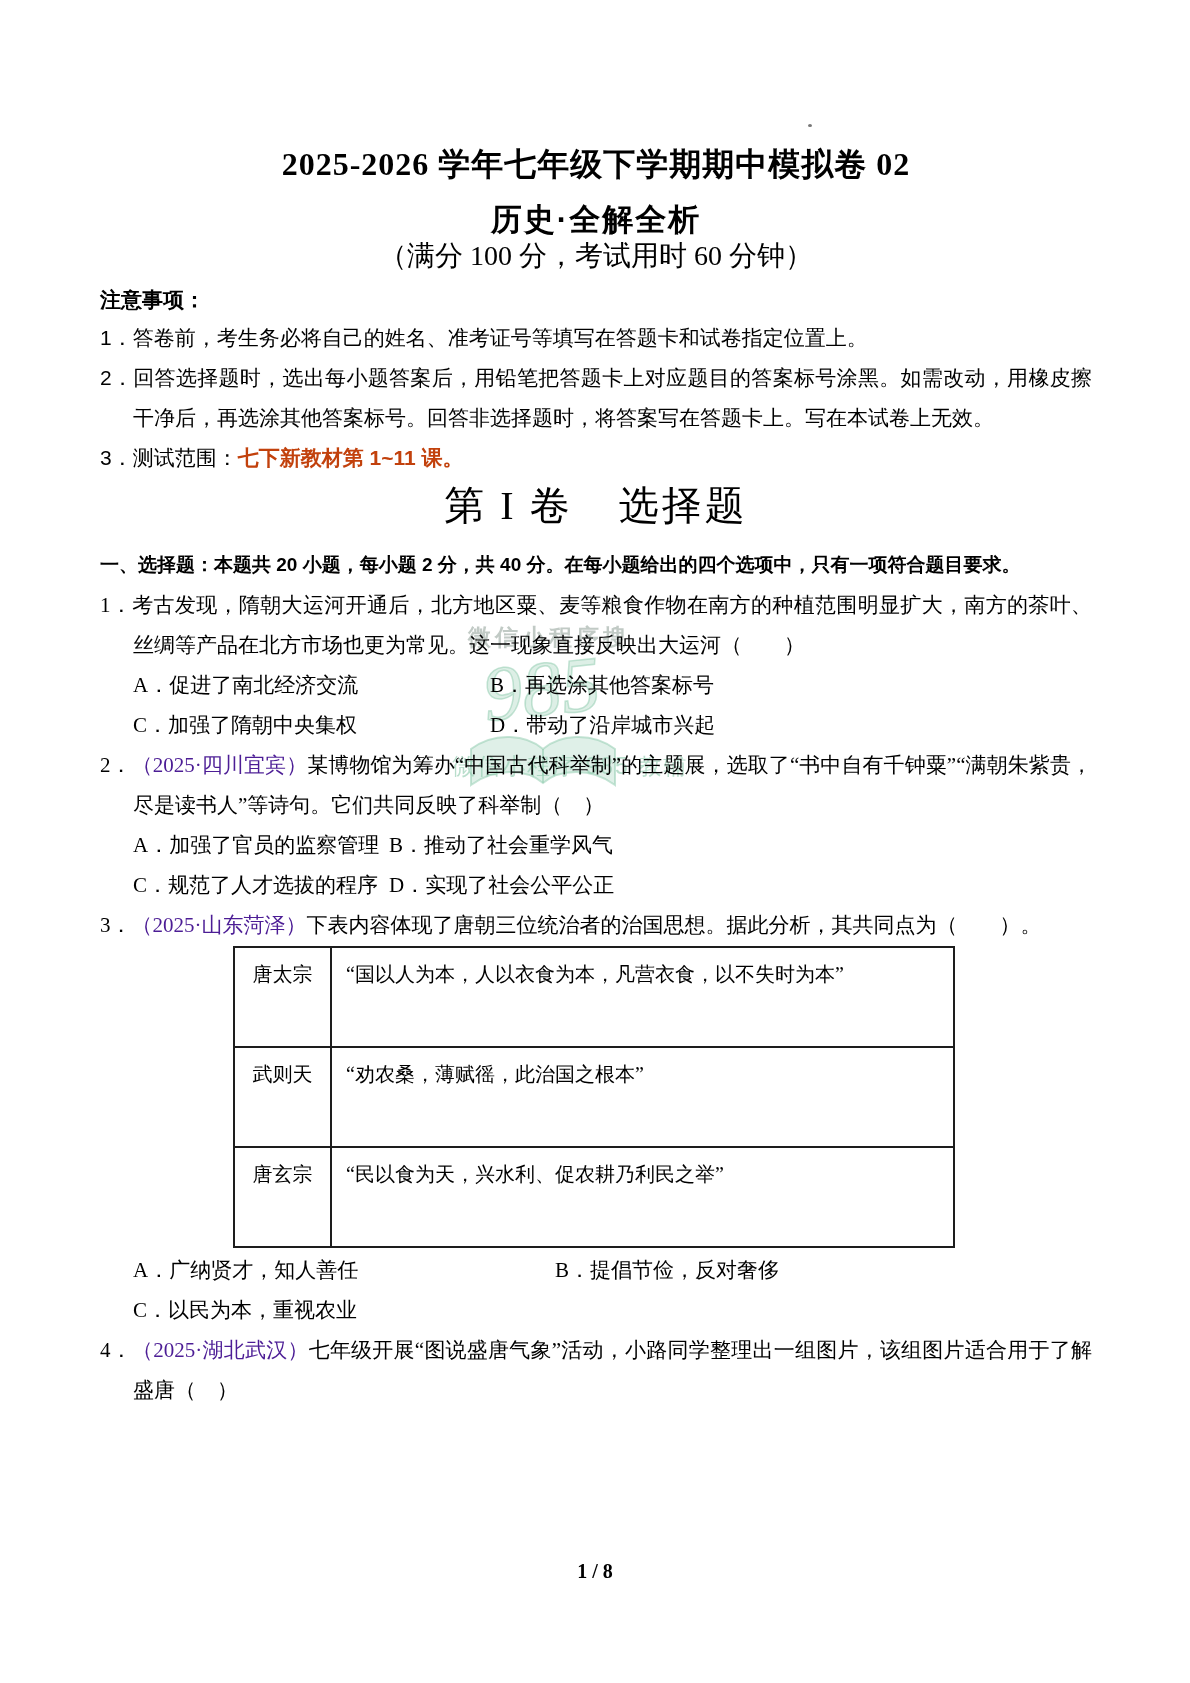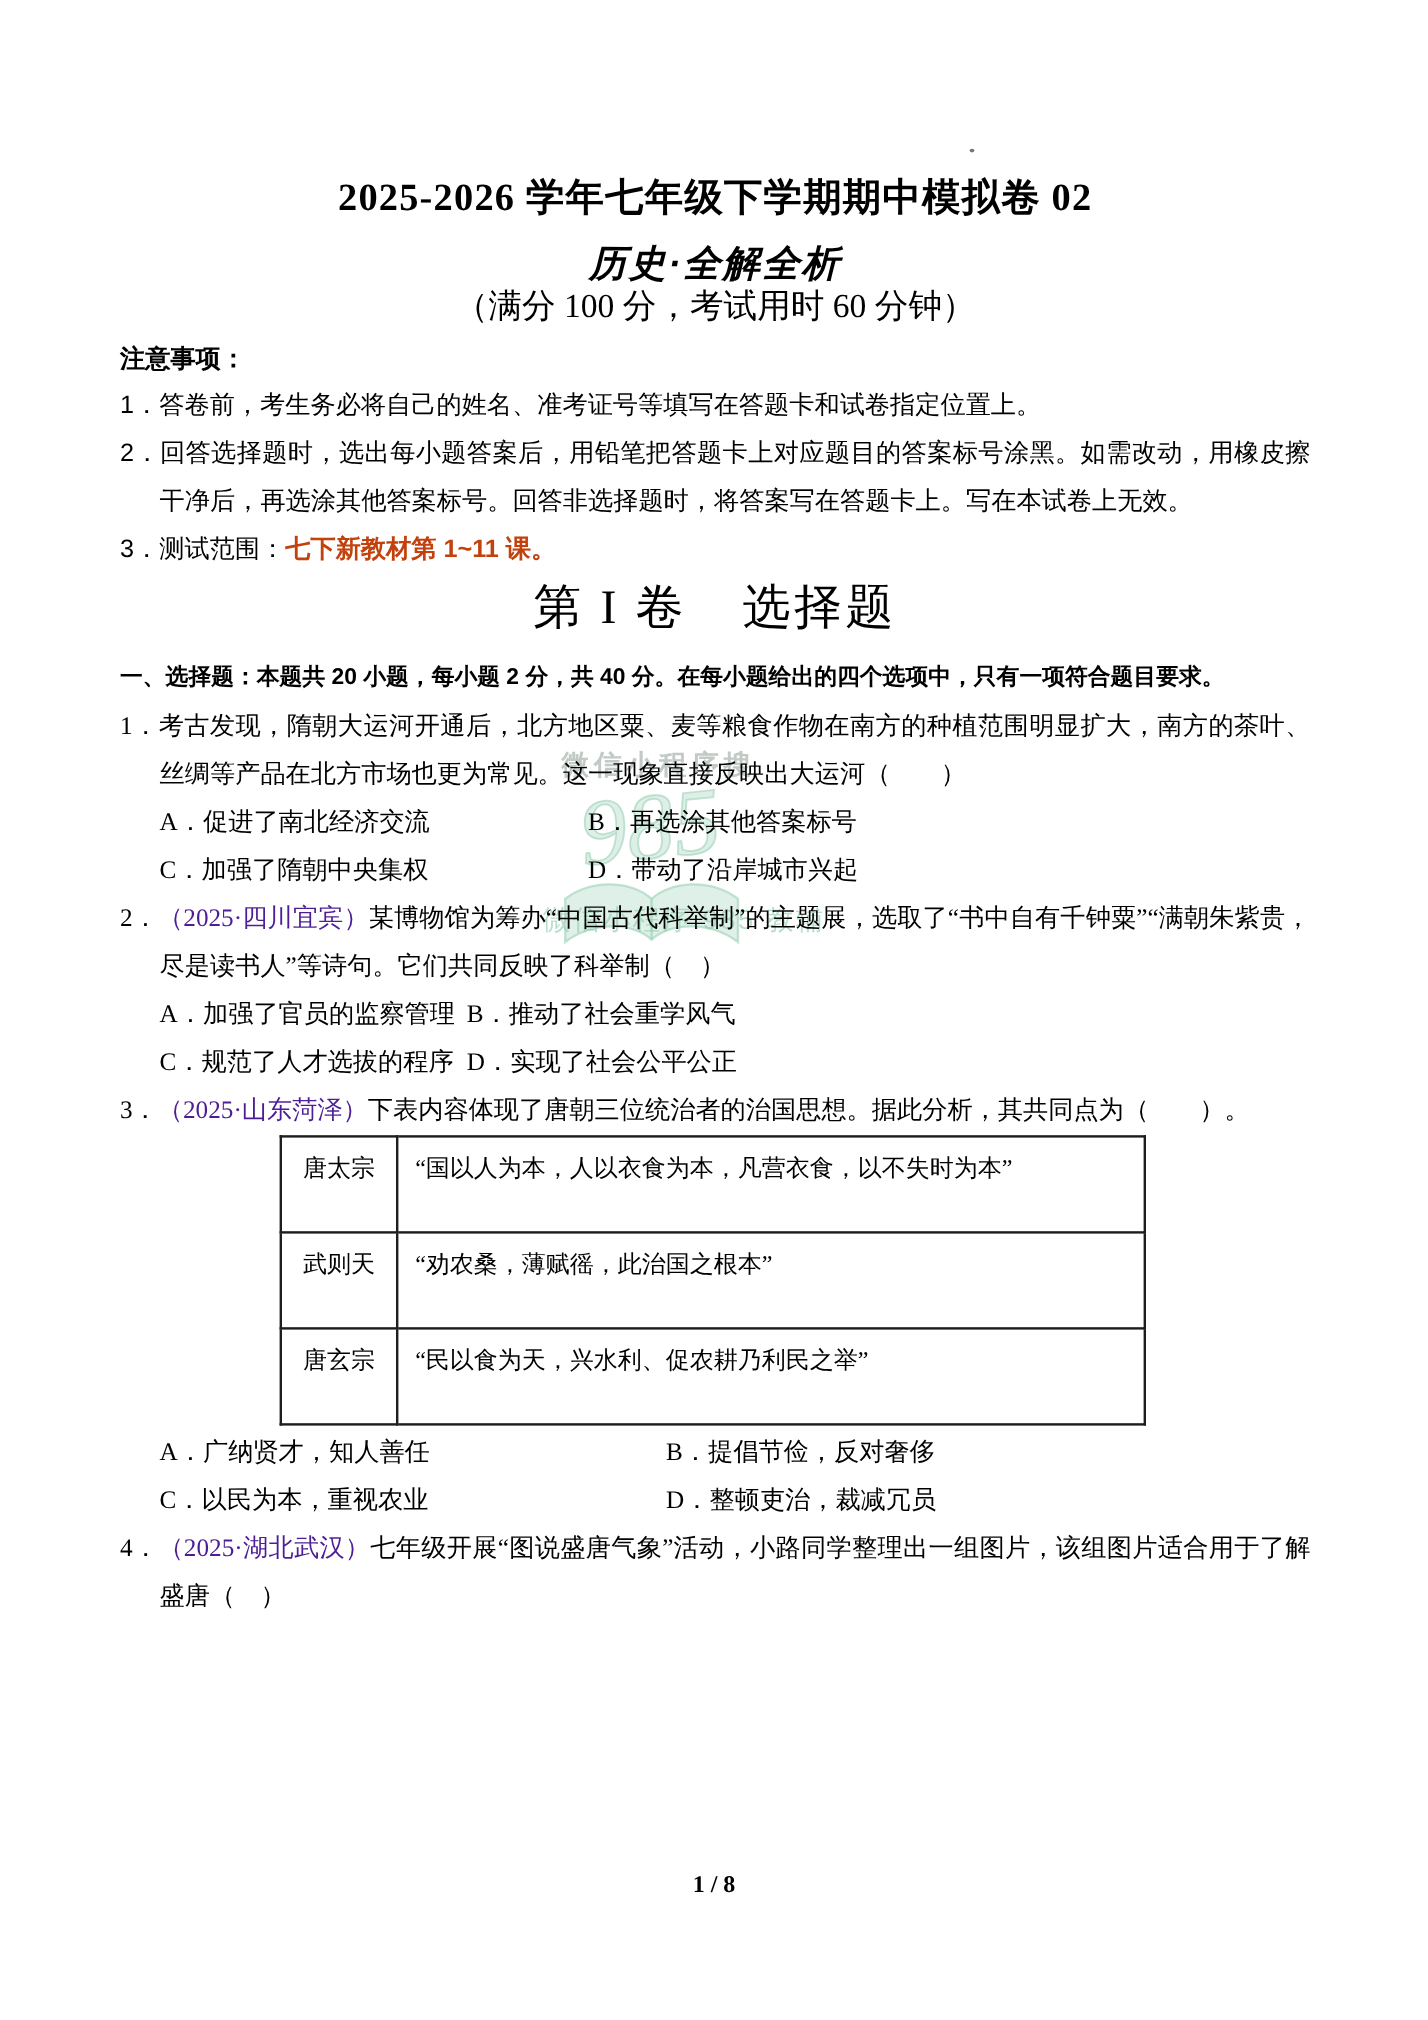--- a/index.html
+++ b/index.html
@@ -13,21 +13,21 @@
   }
   .page { position:relative; width:1190px; height:1683px; }
   .content {
     position:relative; z-index:1;
     padding:143px 98px 0 100px;
   }
 
   
   .title1 { font-size:32px; line-height:42px; font-weight:700; text-align:center; letter-spacing:1px; }
   .title2 { font-size:31px; line-height:42px; font-weight:700; text-align:center;
-            font-family:"Liberation Sans","DejaVu Sans",sans-serif; margin-top:14px; letter-spacing:2px;font-style:italic; }
+            font-family:"Liberation Sans","DejaVu Sans",sans-serif; margin-top:14px; letter-spacing:2px; }
   .subtitle { font-size:28px; line-height:30px; text-align:center; }
 
   
   .notices { margin-top:11px; font-family:"Liberation Sans","DejaVu Sans",sans-serif; font-size:21px; }
   .notices-heading { font-weight:700; line-height:36px; }
   .notice-item { line-height:40px; padding-left:33px; text-indent:-33px; text-align:justify; }
   .scope-highlight { color:#c2410c; font-weight:700; }
 
   
   .section-title { font-size:40px; line-height:56px; text-align:center; letter-spacing:3px; }
@@ -47,21 +47,21 @@
   .opt-row { display:flex; }
   .opt { white-space:nowrap; }
   .w357 { width:357px; }
   .w256 { width:256px; }
   .w422 { width:422px; }
 
   
   .h-table { border-collapse:collapse; margin-left:133px; margin-top:1px; width:722px; }
   .h-table td {
     border:2px solid #1d1d1d;
-    height:80px; vertical-align:top; padding-top:11px;
+    height:100px; vertical-align:top; padding-top:11px;
     font-size:20px; line-height:30px;
   }
   .h-table td.ruler { width:97px; text-align:center; }
   .h-table td.quote { padding-left:14px; }
   .q3-options { margin-top:2px; }
 
   
   .footer {
     position:absolute; top:1560px; left:0; width:100%;
     text-align:center; font-weight:700; font-size:20px; z-index:1;
@@ -171,21 +171,20 @@
         </tbody>
       </table>
 
       <div class="q-options q3-options">
         <div class="opt-row">
           <span class="opt w422">A．广纳贤才，知人善任</span>
           <span class="opt">B．提倡节俭，反对奢侈</span>
         </div>
         <div class="opt-row">
           <span class="opt w422">C．以民为本，重视农业</span>
-          <span class="opt">D．整顿吏治，裁减冗员</span>
         </div>
       </div>
     </div>
 
     <div class="question">
       <div class="q-stem"><span>4．</span><span class="q-source">（2025·湖北武汉）</span><span>七年级开展“图说盛唐气象”活动，小路同学整理出一组图片，该组图片适合用于了解盛唐（　）</span></div>
     </div>
 
   </div>
 

